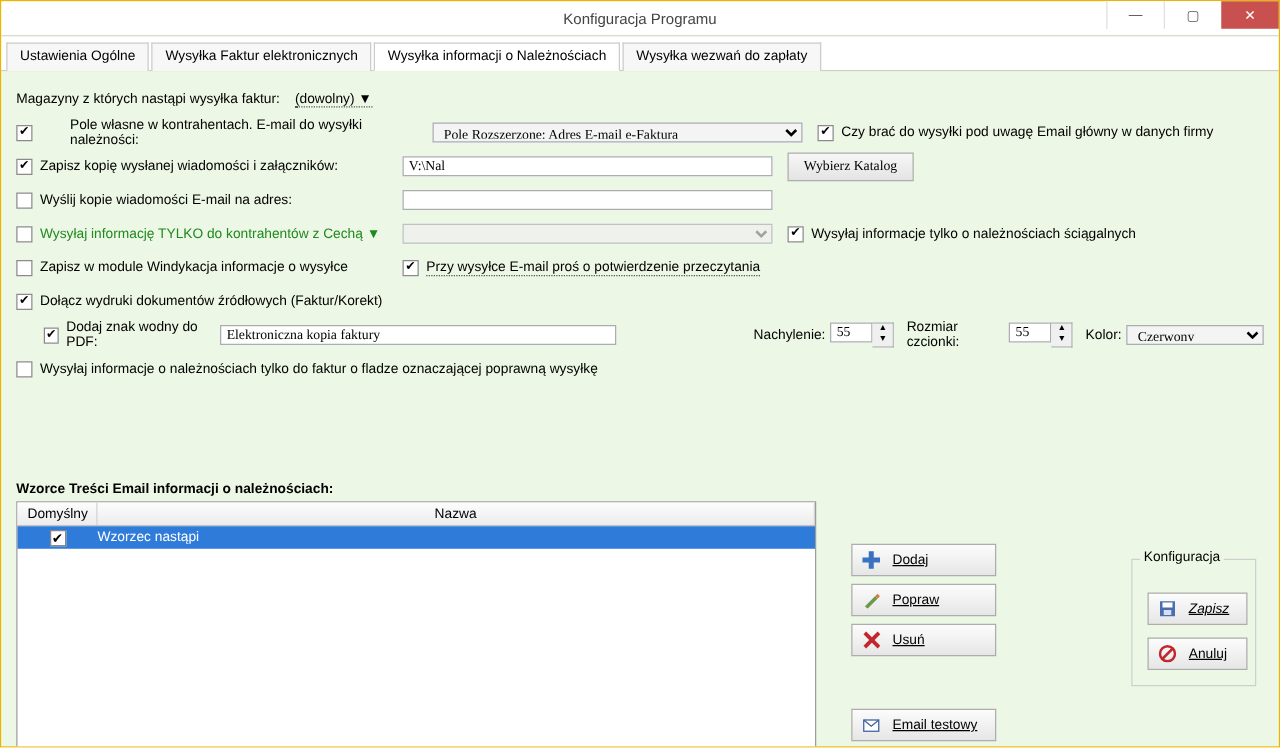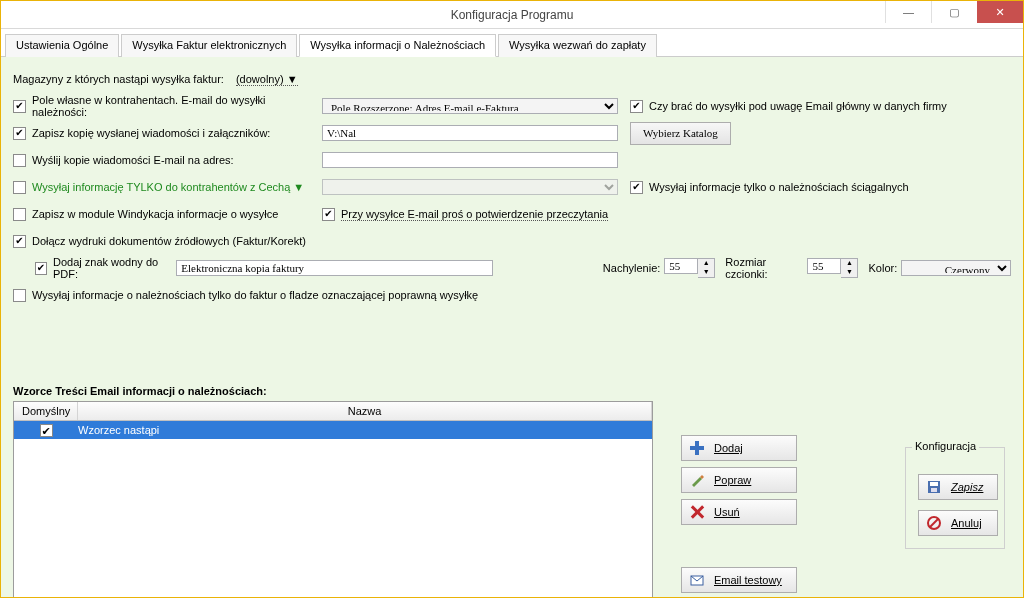--- a/index.html
+++ b/index.html
@@ -66,21 +66,21 @@
 
   <div class="content">
 
     <div class="row">
       <span>Magazyny z których nastąpi wysyłka faktur:</span>
       <span style="margin-left:12px;" class="dotted">(dowolny) ▼</span>
     </div>
 
     <div class="row">
       <div class="chk">✔</div>
-      <span style="width:280px;">Pole własne w kontrahentach. E-mail do wysyłki należności:</span>
+      <span style="width:280px;margin-left:24px;">Pole własne w kontrahentach. E-mail do wysyłki należności:</span>
       <select style="width:296px; margin-left:10px;">
         <option>Pole Rozszerzone: Adres E-mail e-Faktura</option>
       </select>
       <div class="chk" style="margin-left:12px;">✔</div>
       <span>Czy brać do wysyłki pod uwagę Email główny w danych firmy</span>
     </div>
 
     <div class="row">
       <div class="chk">✔</div>
       <span style="width:280px;">Zapisz kopię wysłanej wiadomości i załączników:</span>
@@ -128,21 +128,21 @@
       </div>
       <span style="margin-left:10px; margin-right:4px;">Rozmiar czcionki:</span>
       <div class="spinner">
         <input type="text" value="55" style="">
         <div class="sp-btns">
             <div>▲</div>
             <div>▼</div>
           </div>
       </div>
       <span style="margin-left:10px; margin-right:4px;">Kolor:</span>
-      <select style="width:120px;text-align:right;"><option>Czerwony</option></select>
+      <select style="width:120px;"><option>Czerwony</option></select>
     </div>
 
     <div class="row">
       <div class="chk"></div>
       <span>Wysyłaj informacje o należnościach tylko do faktur o fladze oznaczającej poprawną wysyłkę</span>
     </div>
 
     <div class="section-title" style="margin-top:78px;">Wzorce Treści Email informacji o należnościach:</div>
 
     <div class="grid">

